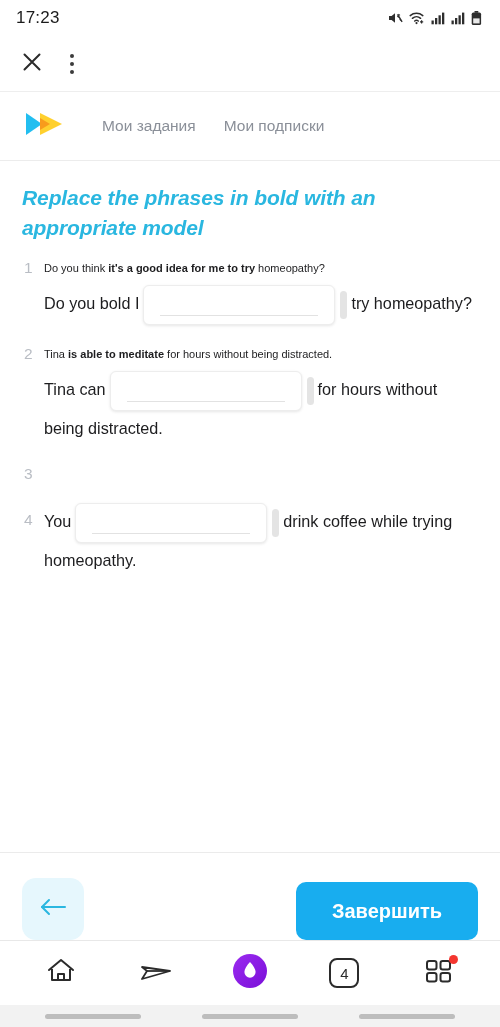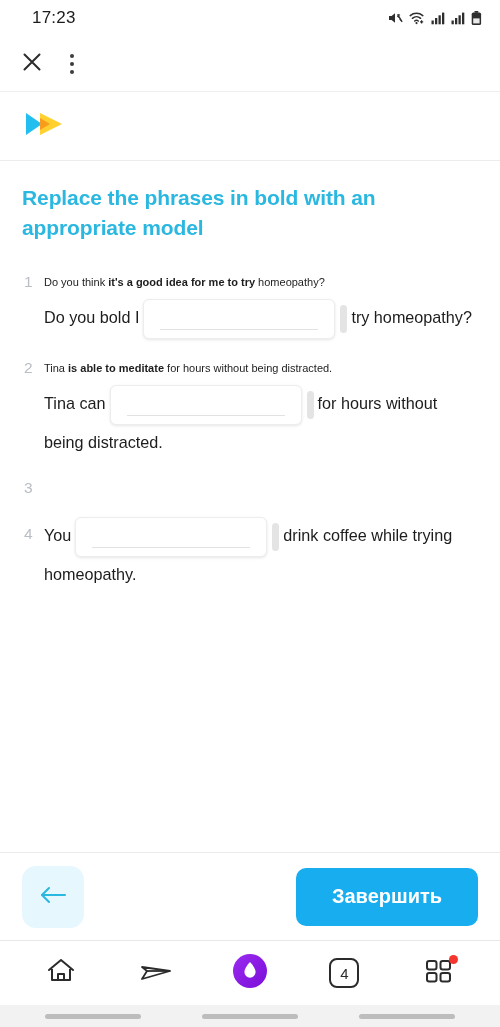--- a/index.html
+++ b/index.html
@@ -8,21 +8,21 @@
     font-family: "Liberation Sans", sans-serif;
     background: #ffffff;
     overflow: hidden;
   }
   .screen { width: 500px; height: 1027px; position: relative; display: flex; flex-direction: column; background:#fff; }
 
   
   .statusbar {
     height: 36px; flex: 0 0 36px;
     display: flex; align-items: center; justify-content: space-between;
-    padding: 0 18px 0 32px;
+    padding: 0 18px 0 16px;
     background: #ffffff;
   }
   .status-time { font-size: 17px; color: #1b1b1b; letter-spacing: .2px; }
   .status-icons { display: flex; align-items: center; gap: 5px; }
   .status-icons svg { display:block; }
 
   
   .browserbar {
     flex: 0 0 55px; height: 55px;
     display: flex; align-items: center;
@@ -64,22 +64,23 @@
   
   .content {
     flex: 1 1 auto;
     overflow: hidden;
     padding: 22px 22px 0 22px;
     background: #fff;
   }
   .task-title {
     font-size: 21px; font-weight: bold; color: #2ab7e0;
     line-height: 1.42; letter-spacing: -0.1px;
-    margin-bottom: 22px;
+    margin-bottom: 8px;
     max-width: 420px;
+    font-style: italic;
   }
 
   .qlist { display: flex; flex-direction: column; }
   .question { display: flex; margin-bottom: 12px; }
   .qnum {
     flex: 0 0 22px; width: 22px;
     font-size: 15.5px; color: #b9bdc4;
     line-height: 34px; text-align: left; padding-left: 2px;
   }
   .qbody { flex: 1 1 auto; }
@@ -111,21 +112,21 @@
   }
   .handle {
     width: 7px; height: 28px; margin-left: 5px;
     background: #e4e4e4; border-radius: 4px;
     flex: 0 0 7px;
   }
 
   
   .footer-actions {
     flex: 0 0 88px; height: 88px;
-    display: flex; align-items: center; justify-content: space-between;
+    display: flex; align-items: flex-end; justify-content: space-between;
     padding: 0 22px;
     border-top: 1px solid #ebebeb;
     background: #fff;
   }
   .back-btn {
     width: 62px; height: 62px;
     background: #e6f7fd; border-radius: 14px;
     display: flex; align-items: center; justify-content: center;
   }
   .finish-btn {
@@ -238,20 +239,24 @@
     </div>
   </div>
 
   <div class="site-header">
     <div class="logo">
       <svg width="46" height="34" viewBox="0 0 46 34">
         <path d="M4 4 L20 15 L4 26 Z" fill="#22bef0"></path>
         <path d="M18 4 L40 15 L18 26 Z" fill="#ffd02e"></path>
         <path d="M18 9 L28 15 L18 21 Z" fill="#f89c1c"></path>
       </svg>
+    </div>
+    <div class="site-nav">
+      <span class="nav-item">Мои задания</span>
+      <span class="nav-item">Мои подписки</span>
     </div>
   </div>
 
   <div class="content">
     <div class="task-title">Replace the phrases in bold with an appropriate model</div>
 
     <div class="qlist">
 
       <div class="question">
         <div class="qnum">1</div>

